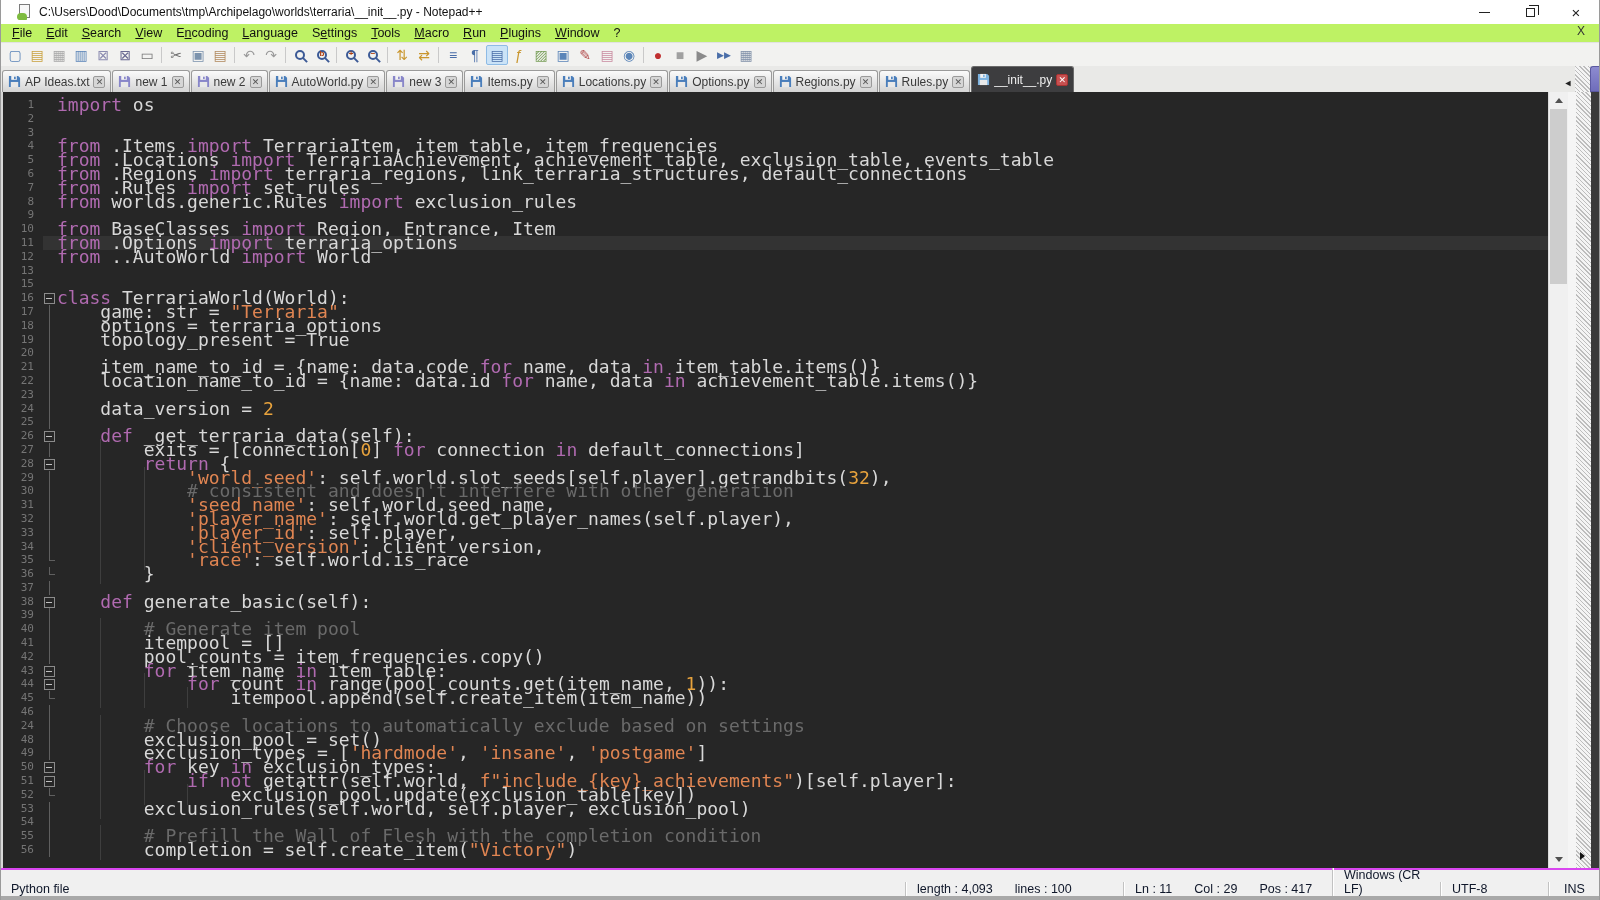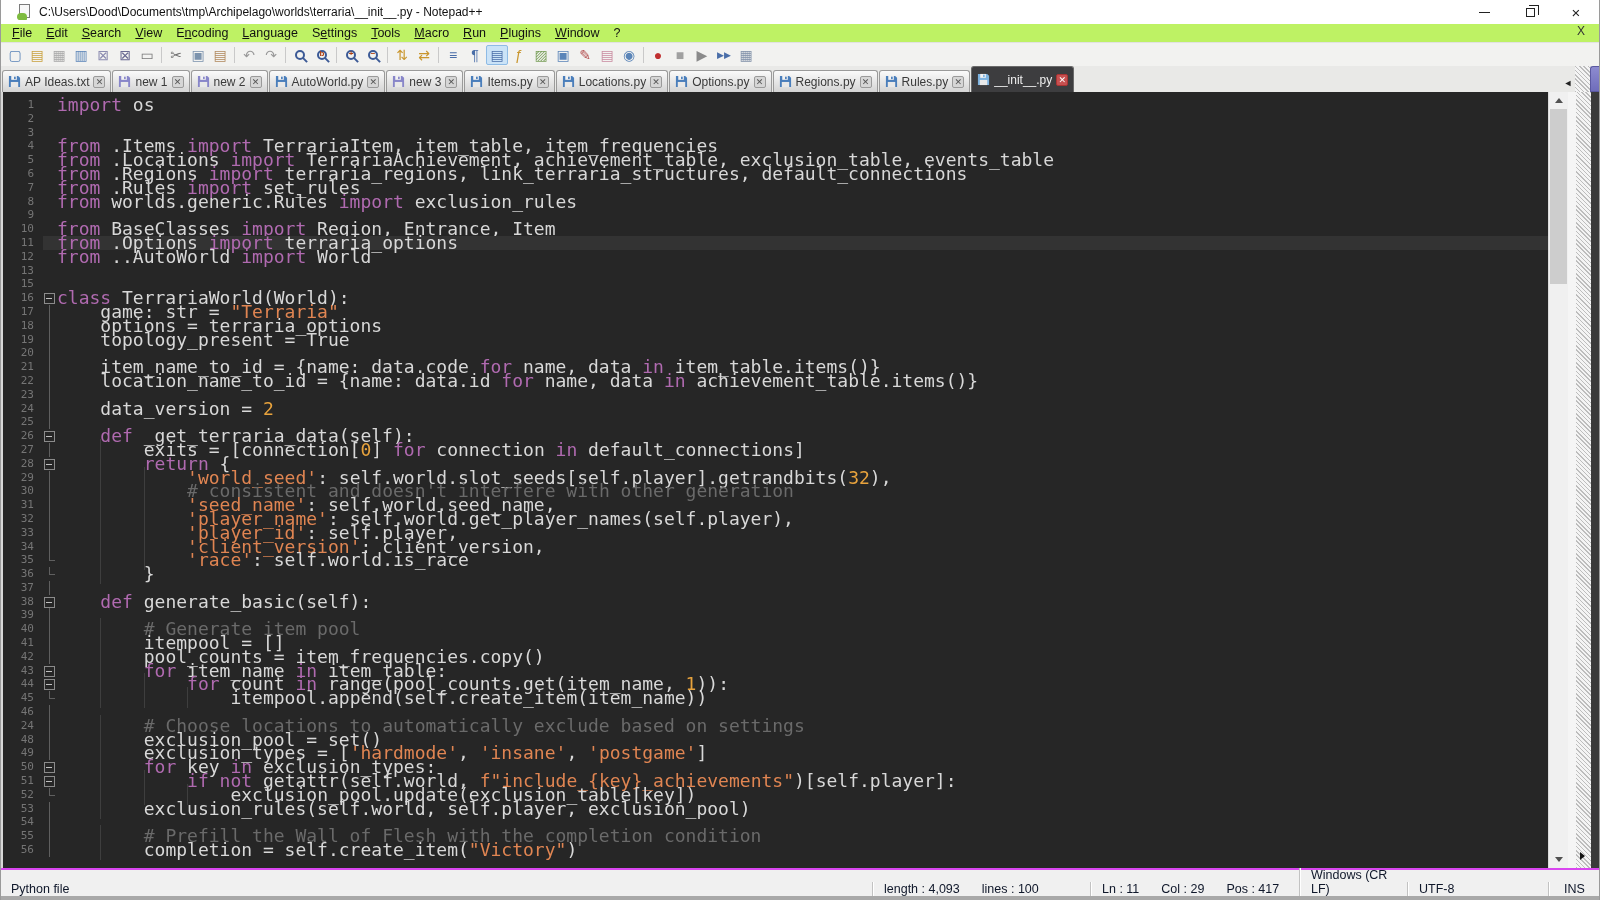--- a/index.html
+++ b/index.html
@@ -75,21 +75,21 @@
   .sthumb { position:absolute; left:1px; right:1px; top:0; height:175px; background:#cdcdcd; }
   .gapcol { width:8px; background:#f5f5f5; flex:none; }
   .splitcol { width:15px; flex:none; background-image:repeating-linear-gradient(45deg,#bdbdbd 0 1px,#f4f4f4 1px 3px); position:relative; }
   .splitcol .tri-right { position:absolute; bottom:8px; left:4px; width:0; height:0; border-top:4px solid transparent; border-bottom:4px solid transparent; border-left:5px solid #111; }
   .secondview { width:8px; background:#3a3a3a; flex:none; }
 
   
   .statusbar { height:28px; background:#f0f0f0; display:flex; align-items:flex-end; font-size:12.5px; color:#0f172a; border-top:2px solid #d946ef;}
   .sb-sec { display:flex; align-items:center; padding:0 10px; gap:22px; border-left:1px solid #fff; box-shadow:-1px 0 0 #c2c2c2; }
   .sb-type { flex:1; border-left:none; box-shadow:none; }
-  .sb-len { width:218px; } .sb-pos { width:209px; } .sb-eol { width:108px; } .sb-enc { width:141px; } .sb-ins { width:50px; justify-content:center; }
+  .sb-len { width:218px; } .sb-pos { width:209px; } .sb-eol { width:108px; } .sb-enc { width:108px; } .sb-ins { width:50px; justify-content:center; }
   .bottomframe { height:4px; background:#a8a8a8; }
 </style>
 </head>
 <body>
 
 <div id="app">
 
   <div class="titlebar">
     <span class="appicon">
         <span class="page"></span>

